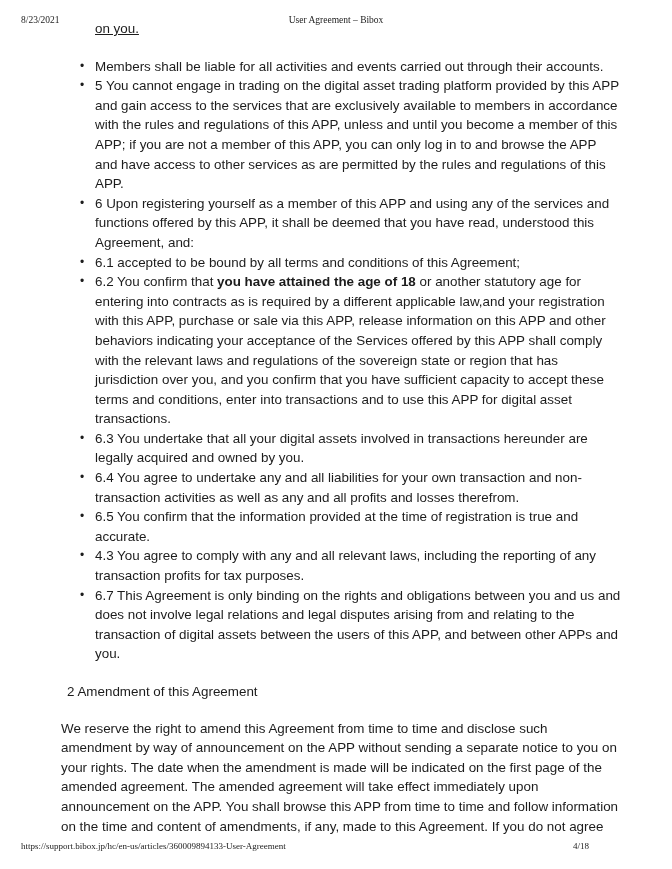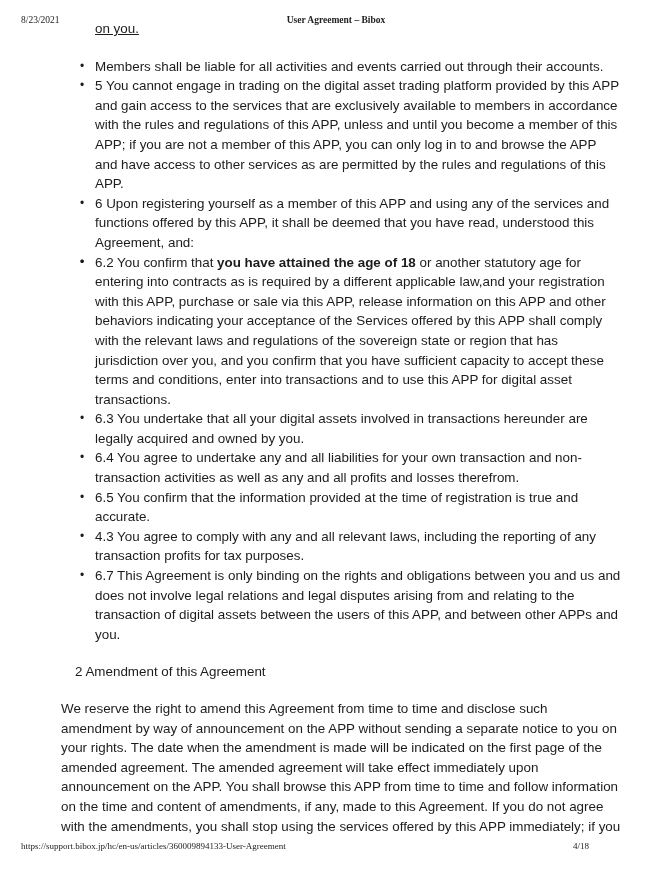--- a/index.html
+++ b/index.html
@@ -28,21 +28,20 @@
       position: absolute;
       left: 21px;
       top: 0;
     }
     .print-header .title {
       position: absolute;
       left: 0;
       width: 672px;
       text-align: center;
       top: 0;
-      font-weight: bold;
     }
     .print-footer {
       position: absolute;
       top: 841px;
       left: 0;
       width: 611px;
       height: 14px;
       font-family: "Liberation Serif", serif;
       font-size: 9px;
       color: #222;
@@ -89,21 +88,21 @@
       position: absolute;
       left: 19px;
       top: 0;
       font-size: 12px;
     }
     ul.terms li .extra {
       display: block;
       margin-top: 18px;
     }
     .section-heading {
-      margin: 18px 0 0 14px;
+      margin: 18px 0 0 6px;
       font-weight: normal;
       font-size: 13.4px;
     }
     .section-para {
       margin: 17px 0 0 0;
     }
     b { font-weight: bold; }
   </style>
 </head>
 <body>
@@ -124,20 +123,21 @@
     <li>
       <span class="bullet">•</span>
       <span>5 You cannot engage in trading on the digital asset trading platform provided by this APP and gain access to the services that are exclusively available to members in accordance with the rules and regulations of this APP, unless and until you become a member of this APP; if you are not a member of this APP, you can only log in to and browse the APP and have access to other services as are permitted by the rules and regulations of this APP.</span>
     </li>
     <li>
       <span class="bullet">•</span>
       <span>6 Upon registering yourself as a member of this APP and using any of the services and functions offered by this APP, it shall be deemed that you have read, understood this Agreement, and:</span>
     </li>
     <li>
       <span class="bullet">•</span>
+      <span>6.1 accepted to be bound by all terms and conditions of this Agreement;</span>
     </li>
     <li>
       <span class="bullet">•</span>
       <span>6.2 You confirm that </span><b>you have attained the age of 18</b><span> or another statutory age for entering into contracts as is required by a different applicable law,and your registration with this APP, purchase or sale via this APP, release information on this APP and other behaviors indicating your acceptance of the Services offered by this APP shall comply with the relevant laws and regulations of the sovereign state or region that has jurisdiction over you, and you confirm that you have sufficient capacity to accept these terms and conditions, enter into transactions and to use this APP for digital asset transactions.</span>
     </li>
     <li>
       <span class="bullet">•</span>
       <span>6.3 You undertake that all your digital assets involved in transactions hereunder are legally acquired and owned by you.</span>
     </li>
     <li>

